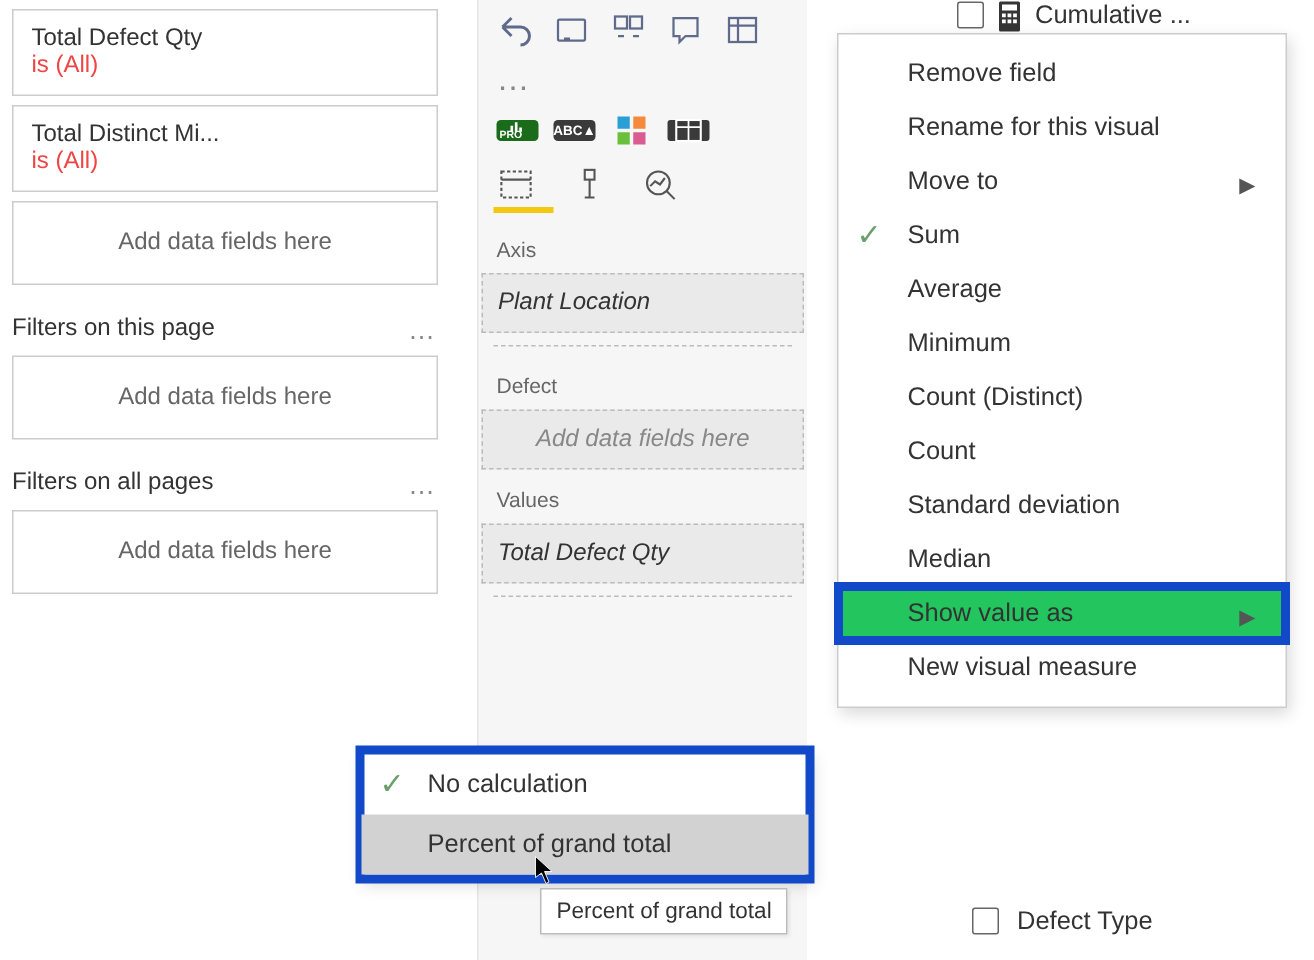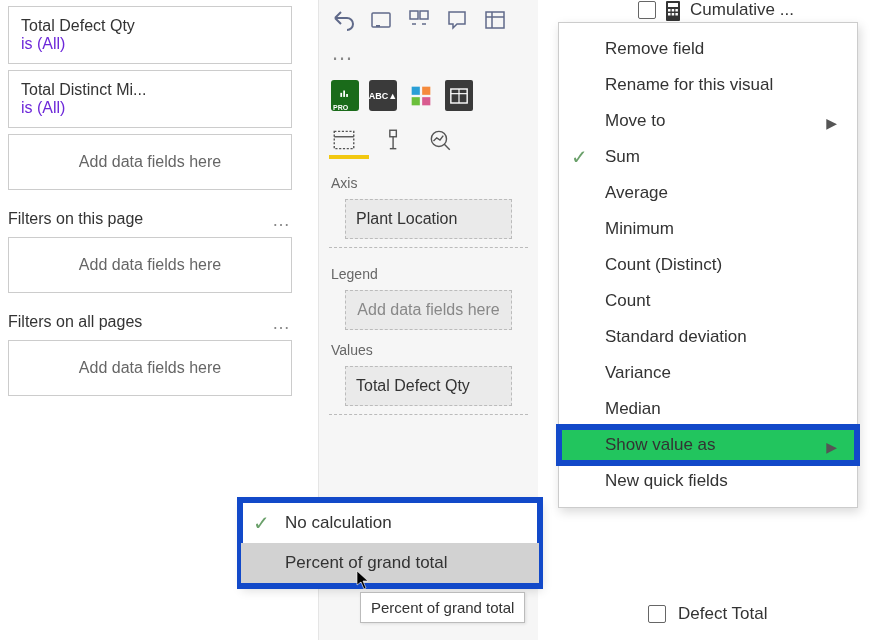--- a/index.html
+++ b/index.html
@@ -24,21 +24,21 @@
       background: #fff;
     }
     .filter-card {
       border: 1px solid #ccc;
       margin: 6px 8px;
       padding: 10px 12px;
       background: #fff;
       font-size: 16px;
       color: #333;
     }
-    .filter-card .line2 { color: #6d28d9; }
+    .filter-card .line2 { color: #ef4444; }
     .add-fields {
       border: 1px solid #ccc;
       margin: 6px 8px 20px 8px;
       padding: 18px 12px;
       text-align: center;
       color: #666;
       font-size: 16px;
       background: #fff;
     }
     .section-header {
@@ -70,45 +70,46 @@
       margin-bottom: 4px;
     }
     .toolbar-row svg, .toolbar-row .ico { width: 24px; height: 24px; }
     .viz-gallery {
       display: flex;
       gap: 10px;
       padding: 8px 12px;
       align-items: center;
     }
     .viz-gallery .ico {
-      width: 28px; height: 31px;
+      width: 28px; height: 14px;
       display: inline-flex; align-items: center; justify-content: center;
     }
     .tabs {
       display: flex;
       gap: 22px;
       padding: 8px 12px 0 12px;
       align-items: center;
     }
     .tab-ico { width: 26px; height: 26px; display:inline-flex; align-items:center; justify-content:center; }
     .tab-underline {
       height: 4px; background: #f2c811; width: 40px; margin: 2px 0 6px 10px;
     }
     .field-section-label {
       padding: 10px 12px 6px 12px;
       color: #666;
       font-size: 14px;
     }
     .field-well {
       background: #eaeaea;
       border: 1px dashed #bbb;
-      margin: 2px 26px;
+      margin: 2px 2px;
       padding: 10px 10px;
       font-size: 16px;
       color: #333;
+      font-style: italic;
     }
     .field-well.placeholder { color: #888; text-align: center; }
     .dashed-spacer {
       border-bottom: 1px dashed #bbb;
       margin: 8px 10px;
     }
     
     
     .right-area {
       position: absolute;
@@ -328,21 +329,21 @@
       </span>
   </div>
   <div class="tab-underline"></div>
 
   <div class="field-section-label">Axis</div>
   <div class="field-well">
     <span>Plant Location</span>
   </div>
   <div class="dashed-spacer"></div>
 
-  <div class="field-section-label">Legend</div>
+  <div class="field-section-label">Defect</div>
   <div class="field-well placeholder">Add data fields here</div>
 
   <div class="field-section-label">Values</div>
   <div class="field-well">
     <span>Total Defect Qty</span>
   </div>
   <div class="dashed-spacer"></div>
 </div>
 
 <div class="right-area">
@@ -385,42 +386,39 @@
     <div class="menu-item">
         <span>Count (Distinct)</span>
       </div>
     <div class="menu-item">
         <span>Count</span>
       </div>
     <div class="menu-item">
         <span>Standard deviation</span>
       </div>
     <div class="menu-item">
-        <span>Variance</span>
-      </div>
-    <div class="menu-item">
         <span>Median</span>
       </div>
     <div class="menu-item highlight blue-box">
         <span>Show value as</span>
         <span class="arrow">▶</span>
       </div>
     <div class="menu-item">
-        <span>New quick fields</span>
+        <span>New visual measure</span>
       </div>
   </div>
 </div>
 
 <div class="submenu blue-box">
   <div class="sitem"><span class="check">✓</span><span>No calculation</span></div>
   <div class="sitem sel"><span>Percent of grand total</span></div>
 </div>
 
 <svg class="cursor" viewBox="0 0 14 20">
     <path d="M1 1 L1 15 L5 12 L8 19 L10 18 L7 11 L12 11 Z" fill="#000" stroke="#fff" stroke-width="0.6"></path>
   </svg>
 
 <div class="tooltip">Percent of grand total</div>
 
 <div class="defect-type">
   <span class="checkbox"></span>
-  <span>Defect Total</span>
+  <span>Defect Type</span>
 </div>
 
 </body></html>

